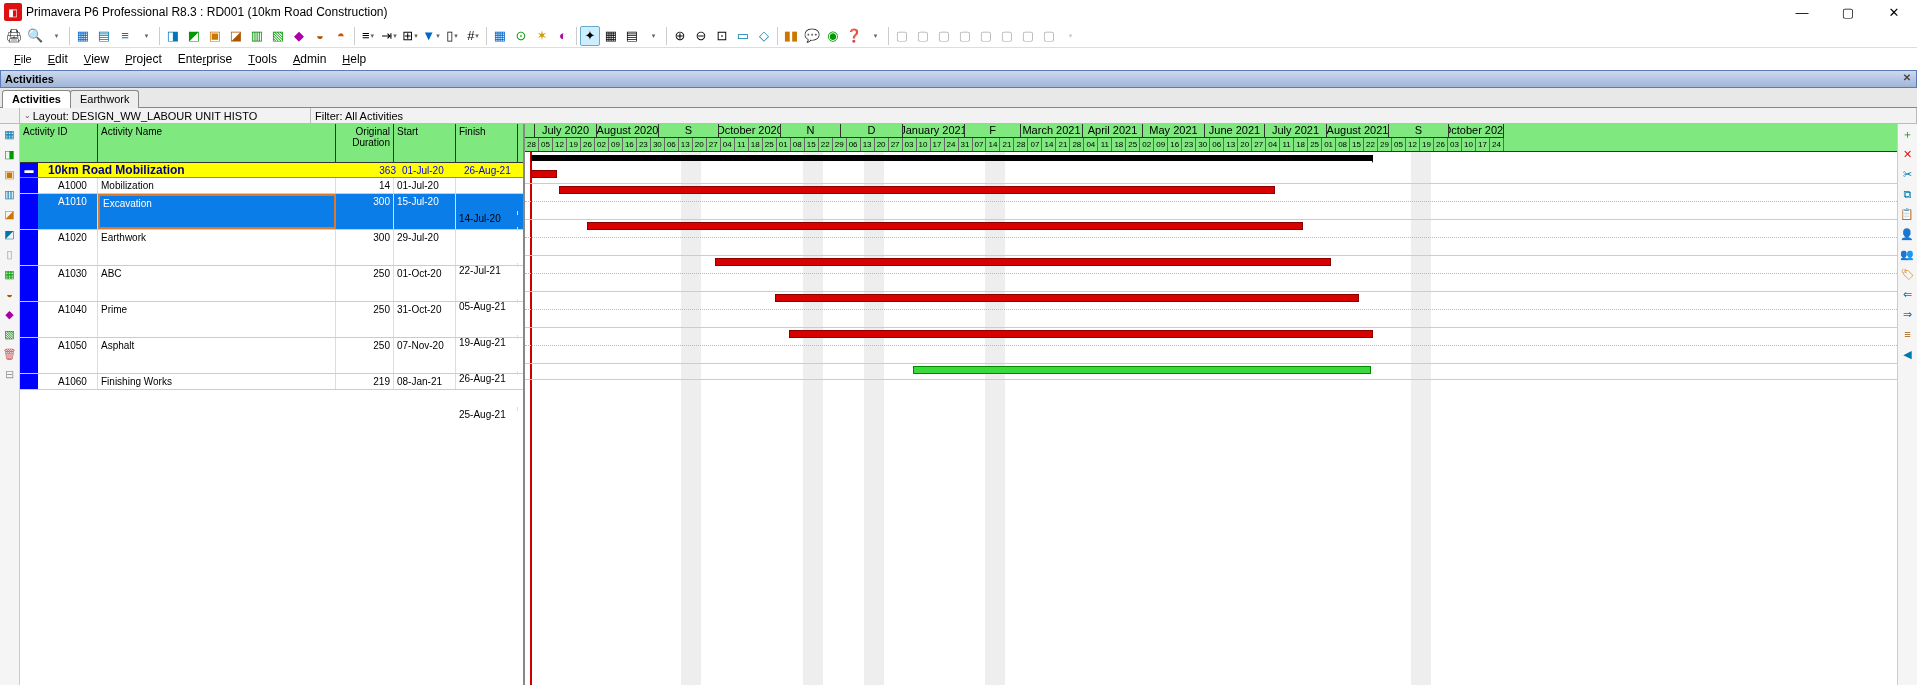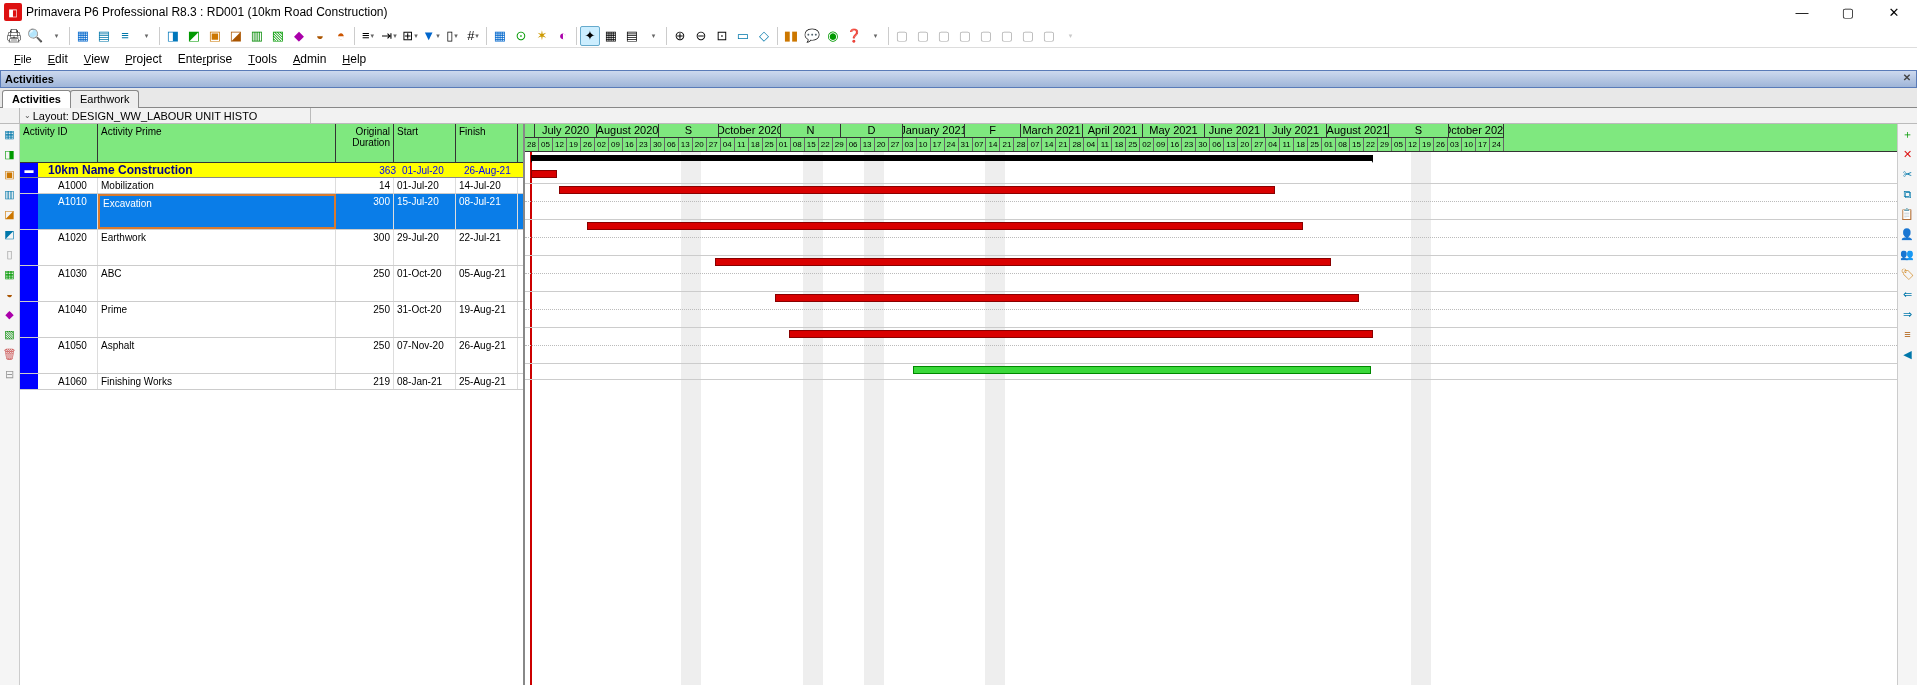--- a/index.html
+++ b/index.html
@@ -64,21 +64,21 @@
 .act-row { height:36px; display:flex; border-bottom:1px solid #ccc; }
 .act-row .bar-id { width:18px; background:#00f; }
 .act-row .cell { border-right:1px solid #ddd; padding:2px 3px; font-size:10px; display:flex; align-items:flex-start; }
 .act-row.sel { background:#0a7de8; color:#fff; }
 .act-row.sel .cell-name { border:2px solid #d97a2e; }
 .act-row.short { height:16px; }
 .cell-id { width:60px; padding-left:20px !important; }
 .cell-name { width:238px; }
 .cell-dur { width:58px; justify-content:flex-end; }
 .cell-start { width:62px; }
-.cell-finish { width:62px; }
+.cell-finish { width:62px;margin-top:33px; }
 
 
 .gantt-wrap { flex:1; display:flex; flex-direction:column; overflow:hidden; }
 .time-hdr { height:28px; display:flex; flex-direction:column; background:#7fe87f; border-bottom:1px solid #333; }
 .time-hdr .row { flex:1; display:flex; }
 .time-hdr .mh { border-right:1px solid #333; border-bottom:1px solid #333; font-size:11px; text-align:center; display:flex; align-items:center; justify-content:center; overflow:hidden; white-space:nowrap; }
 .time-hdr .wk { border-right:1px solid #666; font-size:8px; text-align:center; display:flex; align-items:center; justify-content:center; overflow:hidden; }
 
 .gantt-body { flex:1; position:relative; background:#fff; }
 .data-line { position:absolute; left:5px; top:0; bottom:0; width:2px; background:#c00; }
@@ -183,20 +183,23 @@
 <div class="tabs">
   <div class="tab active">Activities</div>
   <div class="tab">Earthwork</div>
 </div>
 
 <div class="layout-bar">
   <div class="cell" style="width:20px"></div>
   <div class="cell" style="width:291px">
     <span class="chev">⌄</span>
     <span>Layout: DESIGN_WW_LABOUR UNIT HISTO</span>
+  </div>
+  <div class="cell" style="flex:1">
+    <span>Filter: All Activities</span>
   </div>
 </div>
 
 <div class="main">
 
   <div class="left-icons">
     <div class="side-ico" style="color:#07a">▦</div>
     <div class="side-ico" style="color:#090">◨</div>
     <div class="side-ico" style="color:#c70">▣</div>
     <div class="side-ico" style="color:#07a">▥</div>
@@ -207,29 +210,29 @@
     <div class="side-ico" style="color:#a50">◒</div>
     <div class="side-ico" style="color:#a0a">◆</div>
     <div class="side-ico" style="color:#080">▧</div>
     <div class="side-ico" style="color:#c55">🗑</div>
     <div class="side-ico" style="color:#999">⊟</div>
   </div>
 
   <div class="grid-wrap">
     <div class="grid-head">
       <div class="col col-id">Activity ID</div>
-      <div class="col col-name">Activity Prime</div>
+      <div class="col col-name">Activity Name</div>
       <div class="col col-dur">Original Duration</div>
       <div class="col col-start">Start</div>
       <div class="col col-finish">Finish</div>
     </div>
     <div class="grid-body">
       <div class="wbs-row">
         <div class="toggle">▬</div>
-        <div class="wbs-name">10km Name Construction</div>
+        <div class="wbs-name">10km Road Mobilization</div>
         <div class="wbs-cell wbs-dur">363</div>
         <div class="wbs-cell wbs-start">01-Jul-20</div>
         <div class="wbs-cell wbs-finish">26-Aug-21</div>
       </div>
       <div id="rows-host">
           <div class="act-row short">
             <div class="bar-id"></div>
             <div class="cell cell-id">A1000</div>
             <div class="cell cell-name">Mobilization</div>
             <div class="cell cell-dur">14</div>

